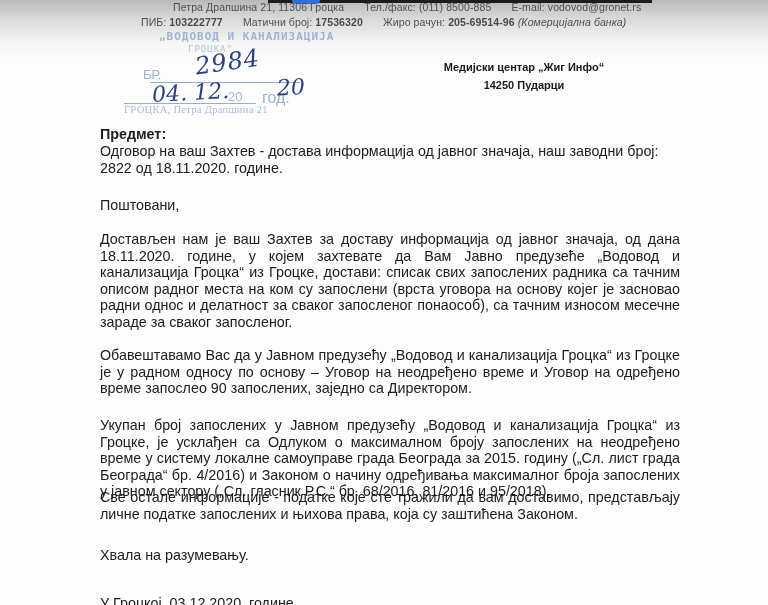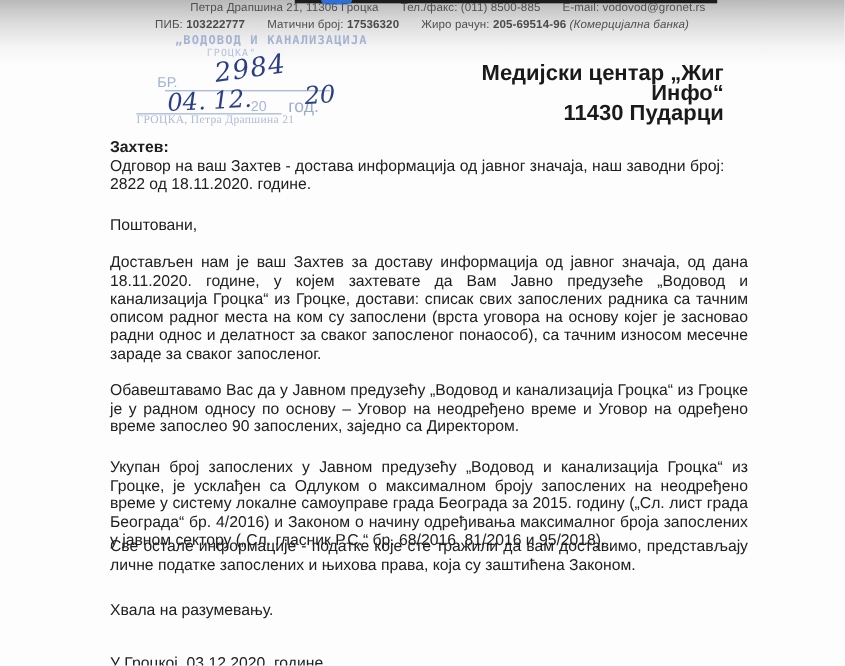--- a/index.html
+++ b/index.html
@@ -37,22 +37,22 @@
   .stamp-line2 { position: absolute; left: 124px; top: 103px; width: 132px; height: 1px; background: #9aaccc; }
   .stamp-year { left: 228px; top: 89px; font-size: 13px; font-family: "Liberation Sans", sans-serif; opacity: 0.75; }
   .stamp-god { left: 262px; top: 89px; font-size: 16px; font-family: "Liberation Sans", sans-serif; opacity: 0.85; }
   .stamp-addr { left: 124px; top: 104px; font-size: 10.5px; font-family: Liberation Serif, serif; opacity: 0.7; letter-spacing: 0.3px; }
   .hand { position: absolute; color: #2c3f86; font-family: "DejaVu Serif", serif; font-style: italic; }
   .hand-num { left: 195px; top: 48px; font-size: 24px; transform: rotate(-8deg); letter-spacing: 1px; }
   .hand-date { left: 152px; top: 78px; font-size: 22px; transform: rotate(-3deg); }
 
   
   .recipient {
-    position: absolute; left: 390px; top: 58px; width: 268px; text-align: right;
-    font-weight: bold; font-size: 20px; line-height: 18px; color: #1a1a1a;
+    position: absolute; left: 390px; top: 58px; width: 268px; text-align: center;
+    font-weight: bold; font-size: 11px; line-height: 18px; color: #1a1a1a;
   }
 
   .body-text {
     position: absolute; left: 100px; width: 580px;
     font-size: 14.3px; line-height: 16.6px; color: #202020;
   }
   .justify { text-align: justify; text-align-last: left; }
   .subject-label { top: 126px; font-weight: bold; }
   .subject { top: 143px; }
   .greeting { top: 197px; }
@@ -101,24 +101,24 @@
   <div class="stamp stamp-god">год.</div>
   <div class="stamp stamp-addr">ГРОЦКА, Петра Драпшина 21</div>
   <div class="hand hand-num">2984</div>
   <div class="hand hand-date">
     <span>04. 12.</span><span style="display:inline-block;width:48px"></span><span>20</span>
   </div>
 </div>
 
 <div class="recipient">
   <div>Медијски центар „Жиг Инфо“</div>
-  <div>11430 Пударци</div>
+  <div>14250 Пударци</div>
 </div>
 
-<div class="body-text subject-label">Захтев:</div>
+<div class="body-text subject-label">Предмет:</div>
 <div class="body-text subject">Одговор на ваш Захтев - достава информација од јавног значаја, наш заводни број: 2822 од 18.11.2020. године.</div>
 <div class="body-text greeting">Поштовани,</div>
 <div class="body-text justify p1">Достављен нам је ваш  Захтев за доставу информација од јавног значаја, од дана 18.11.2020. године, у којем захтевате да Вам Јавно предузеће „Водовод и канализација Гроцка“ из Гроцке, достави: списак свих запослених радника са тачним описом радног места на ком су запослени (врста уговора на основу којег је засновао радни однос и делатност за сваког запосленог понаособ), са тачним износом месечне зараде за сваког запосленог.</div>
 <div class="body-text justify p2">Обавештавамо Вас да у Јавном предузећу „Водовод и канализација Гроцка“ из Гроцке је у радном односу  по основу – Уговор на неодређено време и Уговор на одређено време запослео 90 запослених, заједно са Директором.</div>
 <div class="body-text justify p3">Укупан број запослених у Јавном предузећу „Водовод и канализација Гроцка“ из Гроцке, је усклађен са Одлуком о максималном броју запослених на неодређено време у систему локалне самоуправе града Београда за 2015. годину („Сл. лист града Београда“ бр. 4/2016) и Законом о начину одређивања максималног броја запослених у јавном сектору („Сл. гласник Р.С.“ бр. 68/2016, 81/2016 и 95/2018).</div>
 <div class="body-text justify p4">Све остале информације - податке које сте тражили да вам доставимо, представљају личне податке запослених и њихова права, која су заштићена Законом.</div>
 <div class="body-text thanks">Хвала на разумевању.</div>
 <div class="body-text place-date">У Гроцкој,  03.12.2020. године</div>
 
 </body></html>

